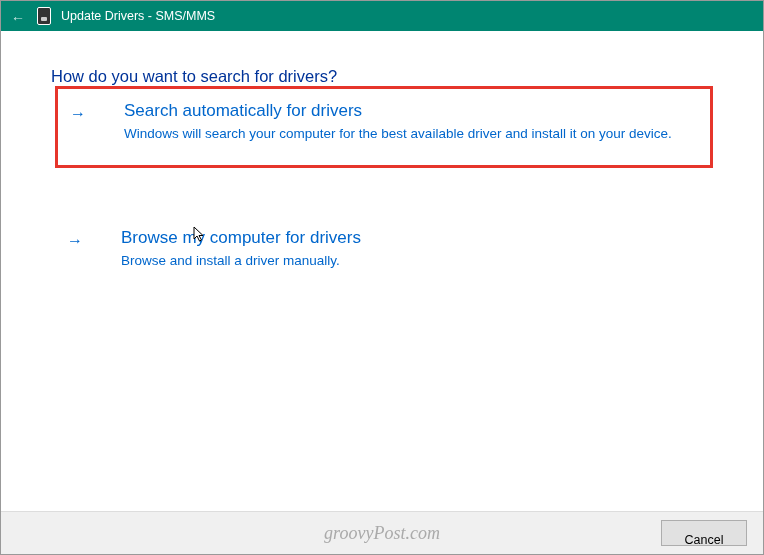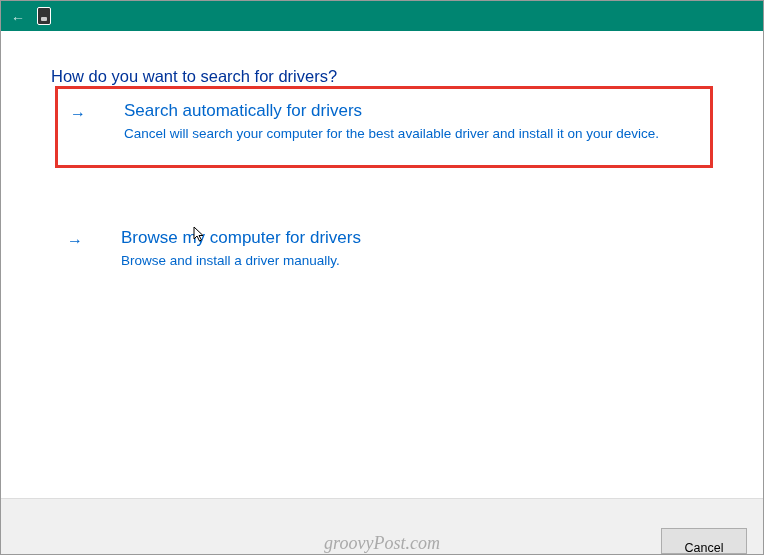--- a/index.html
+++ b/index.html
@@ -102,25 +102,25 @@
       color: #000;
       pointer-events: none;
       z-index: 10;
     }
     .cursor svg { display: block; }
     .footer {
       position: absolute;
       bottom: 0;
       left: 0;
       right: 0;
-      height: 56px;
+      height: 43px;
       background: #f0f0f0;
       border-top: 1px solid #ddd;
       display: flex;
-      align-items: flex-end;
+      align-items: center;
       justify-content: flex-end;
       padding: 0 16px;
     }
     .watermark {
       position: absolute;
       left: 50%;
       transform: translateX(-50%);
       color: #aaa;
       font-family: Georgia, serif;
       font-style: italic;
@@ -137,32 +137,33 @@
       cursor: pointer;
       padding: 12px 14px;
     }
   </style>
 </head>
 <body>
 
 <div class="titlebar">
   <span class="back-arrow">←</span>
   <span class="titlebar-icon"></span>
+  <span class="titlebar-text">Update Drivers - SMS/MMS</span>
 </div>
 
 <div class="content">
   <h1 class="page-title">How do you want to search for drivers?</h1>
 
   <div class="options">
 
     <div class="option highlighted">
       <span class="option-arrow">→</span>
       <div class="option-body">
         <div class="option-title">Search automatically for drivers</div>
-        <div class="option-desc">Cancel will search your computer for the best available driver and install it on your device.</div>
+        <div class="option-desc">Windows will search your computer for the best available driver and install it on your device.</div>
       </div>
     </div>
 
     <div class="option">
       <span class="option-arrow">→</span>
       <div class="option-body">
         <div class="option-title">Browse my computer for drivers</div>
         <div class="option-desc">Browse and install a driver manually.</div>
       </div>
     </div>

